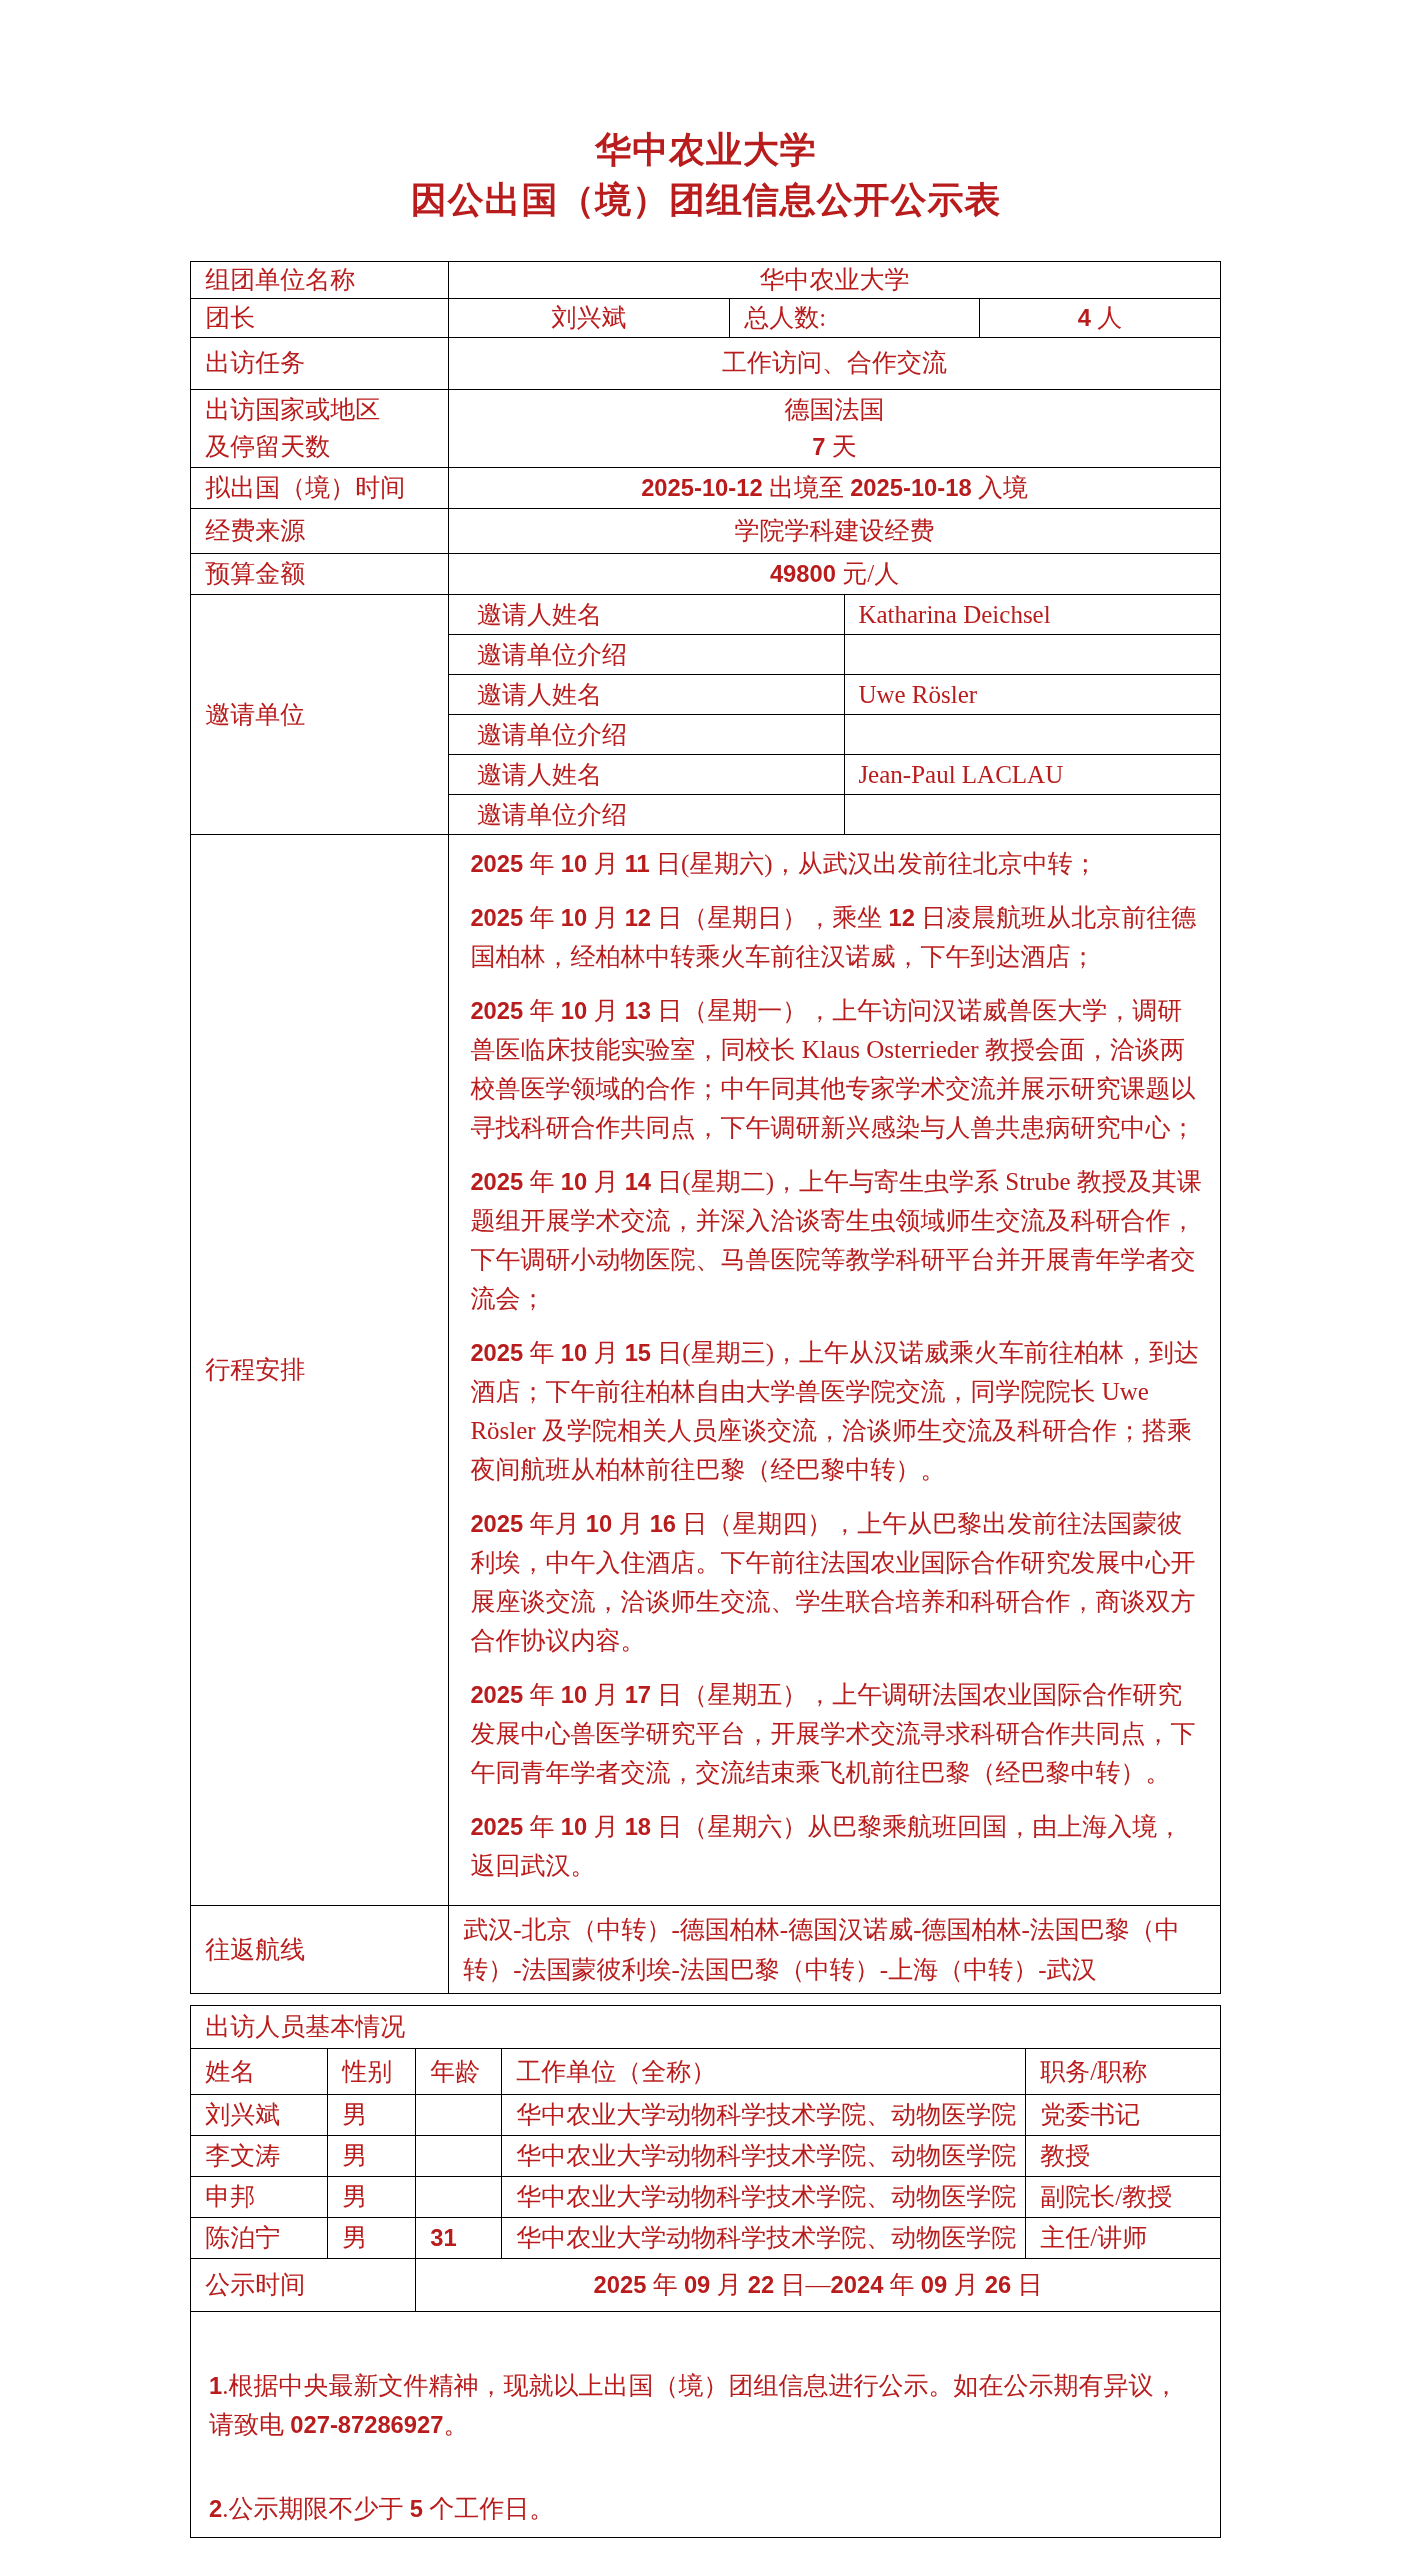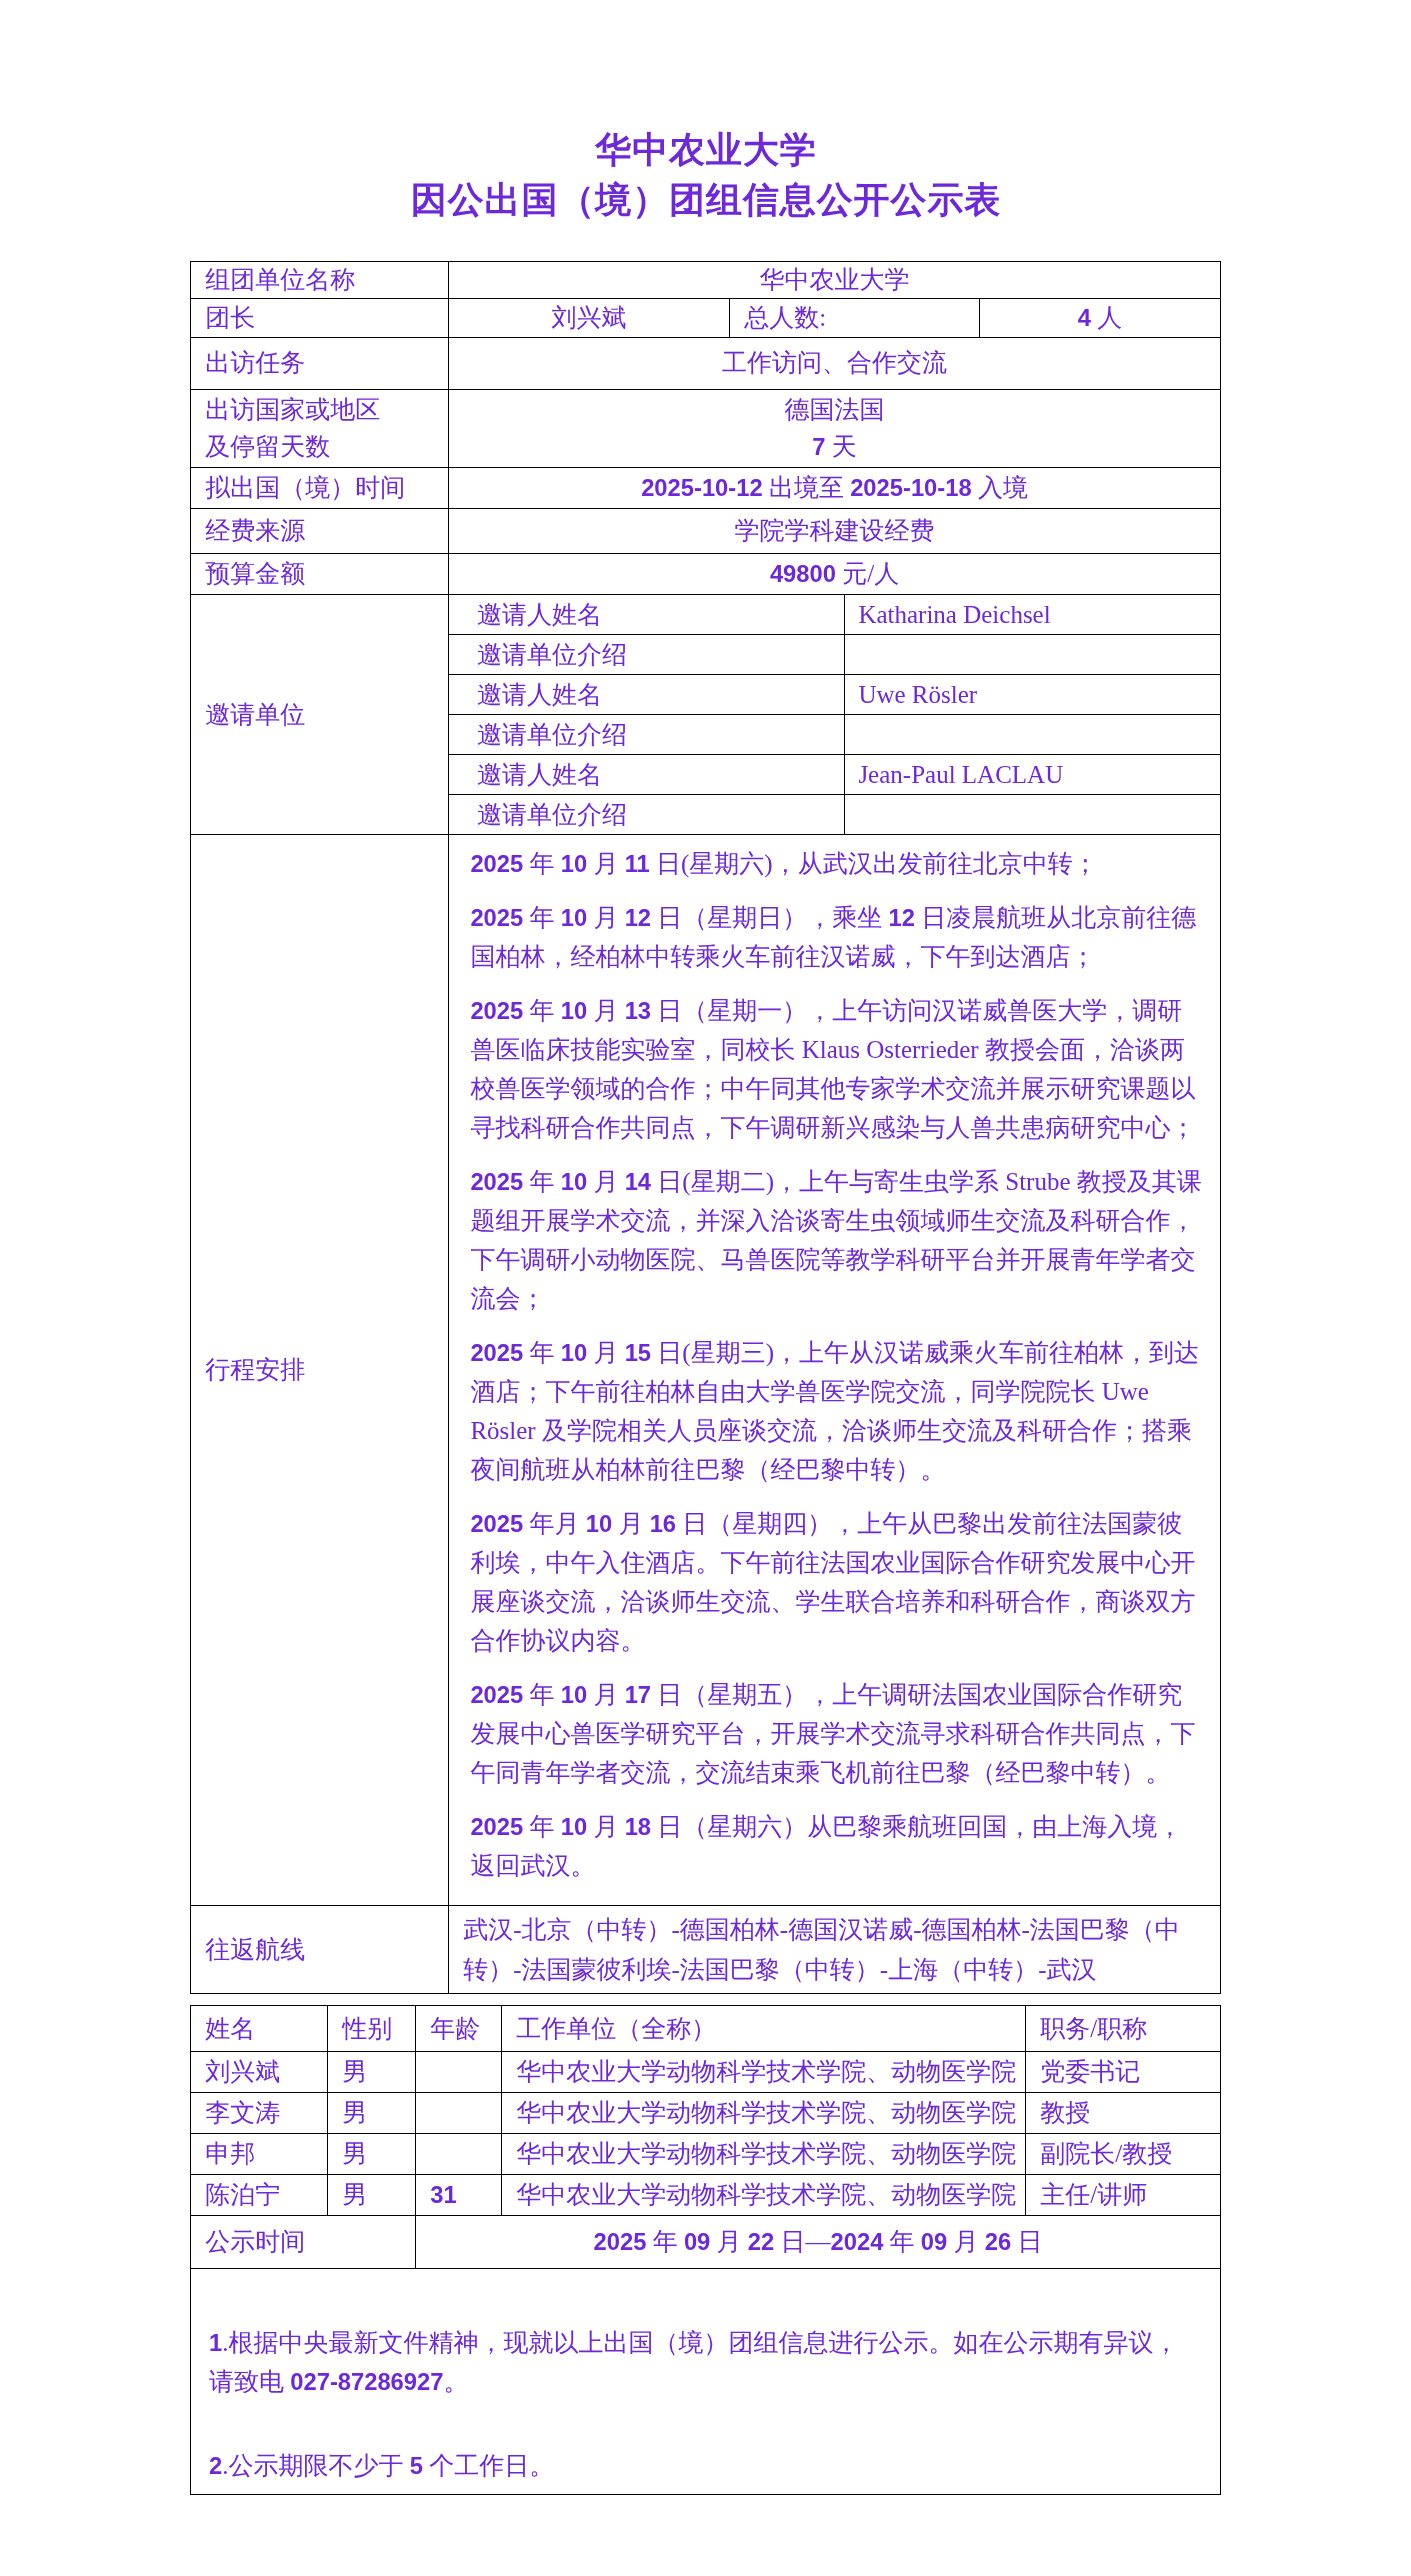--- a/index.html
+++ b/index.html
@@ -1,21 +1,21 @@
 <!DOCTYPE html>
 <html style="font-size:14.2px"><head>
 <meta charset="utf-8">
 <style>
   html,body { margin:0; padding:0; background:#fff; }
   .page {
     position:relative;
     width:1412px; height:2576px;
     background:#ffffff;
     font-family:"Liberation Serif","DejaVu Serif",serif;
-    color:#6d28d9;
+    color:#b91c1c;
     overflow:hidden;
   }
   .title {
     position:absolute; top:125px; left:0; width:100%;
     text-align:center; font-weight:bold;
     font-size:36px; line-height:50px;
     letter-spacing:0.9px;
   }
   table { border-collapse:collapse; table-layout:fixed;border-radius:20px; }
   .t1 { position:absolute; left:190px; top:261px; width:1031px; }
@@ -157,20 +157,23 @@
 
   <table class="t2">
     <colgroup>
       <col style="width:137px">
         <col style="width:88px">
         <col style="width:86px">
       <col style="width:524px">
         <col style="width:195px">
     </colgroup>
     <tbody>
+        <tr class="r48">
+      <td colspan="5">出访人员基本情况</td>
+    </tr>
     <tr class="r52">
       <td>姓名</td>
       <td>性别</td>
       <td>年龄</td>
       <td>工作单位（全称）</td>
       <td>职务/职称</td>
     </tr>
     <tr class="r46">
       <td>刘兴斌</td>
       <td>男</td>

